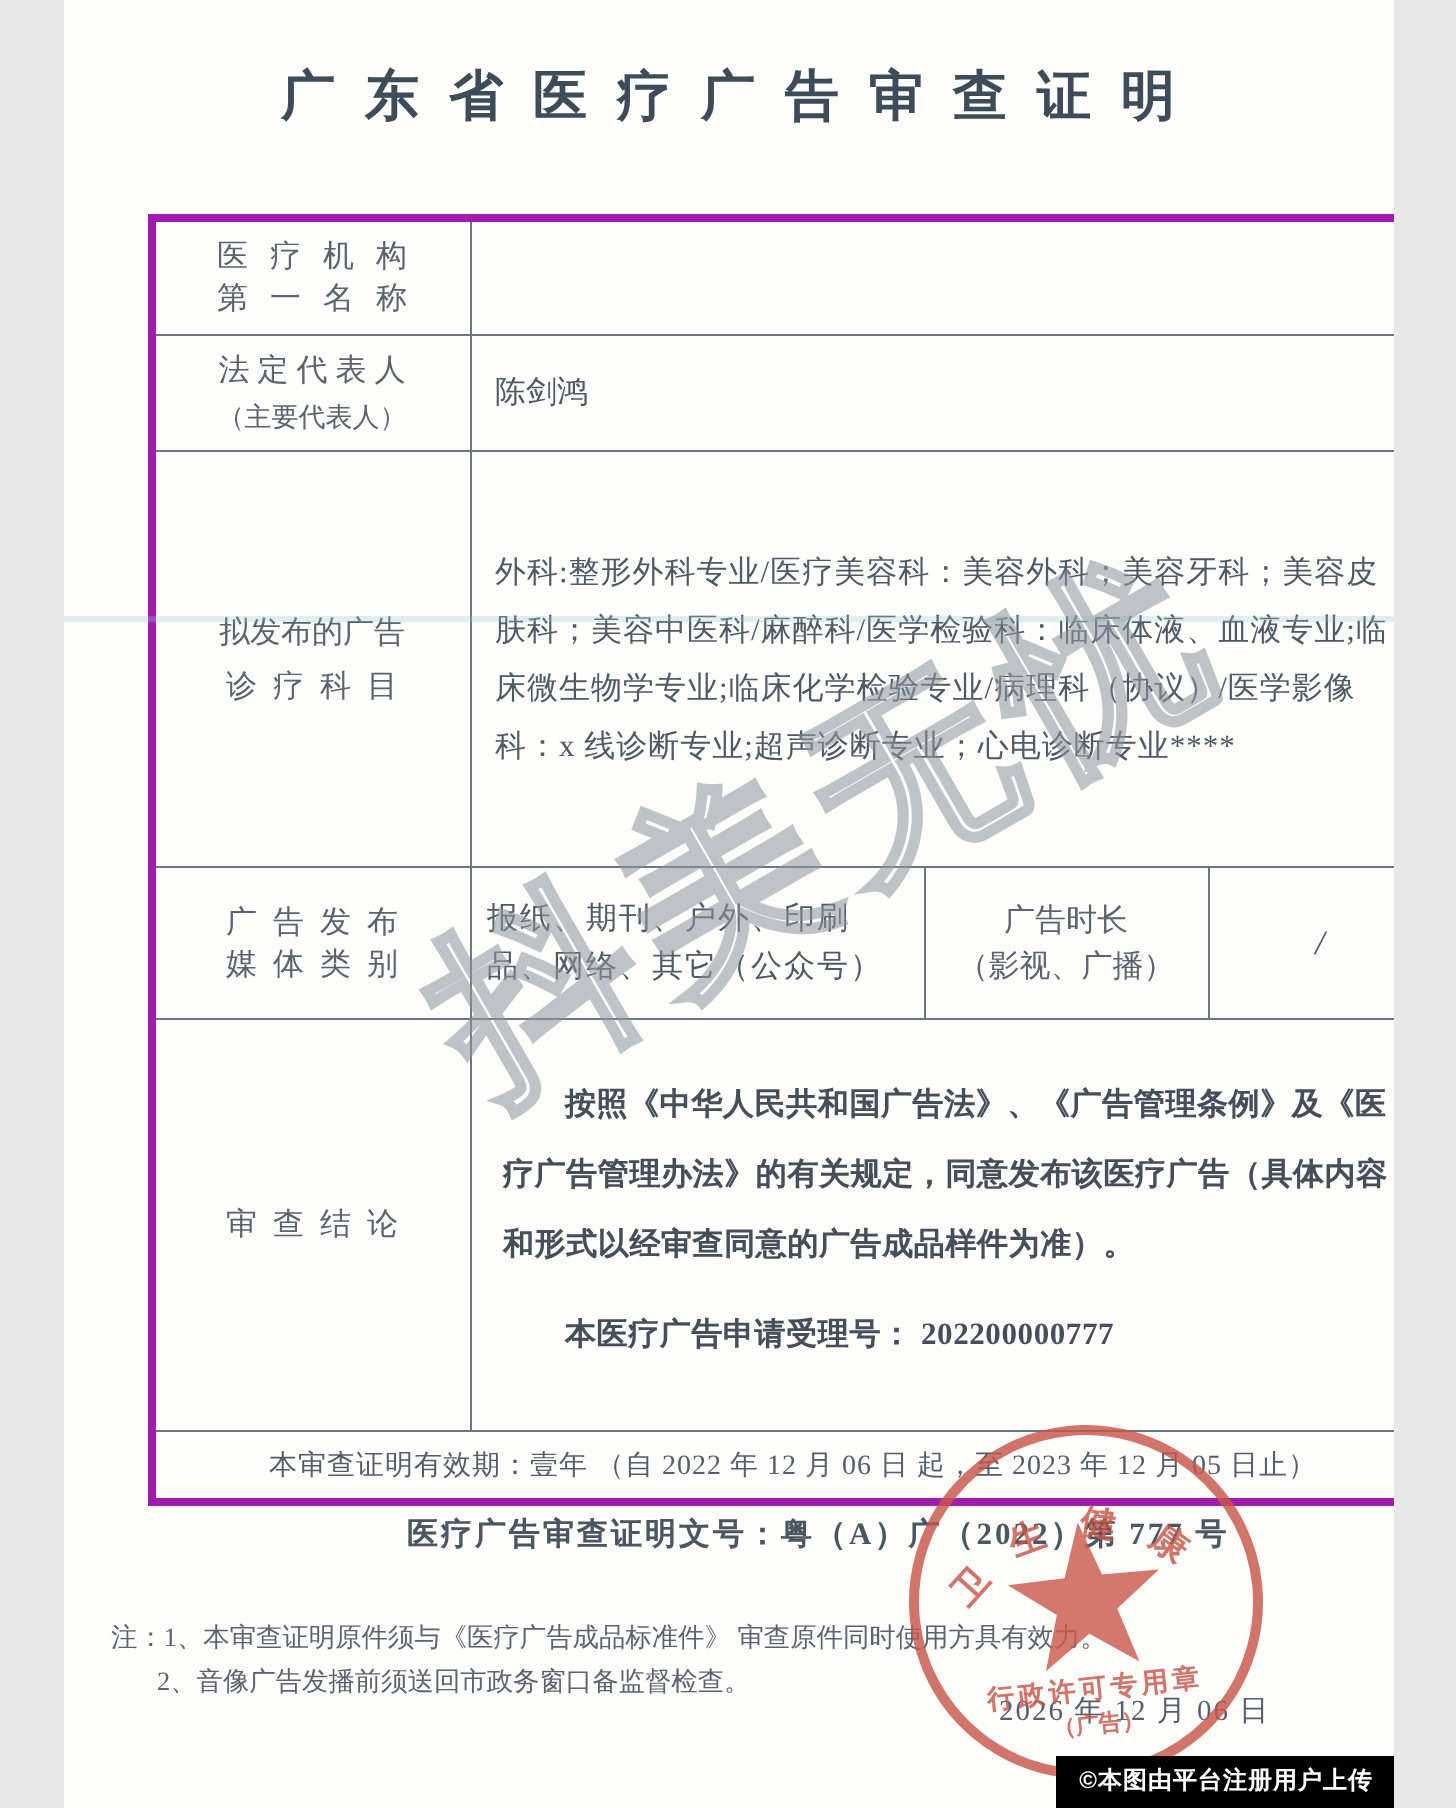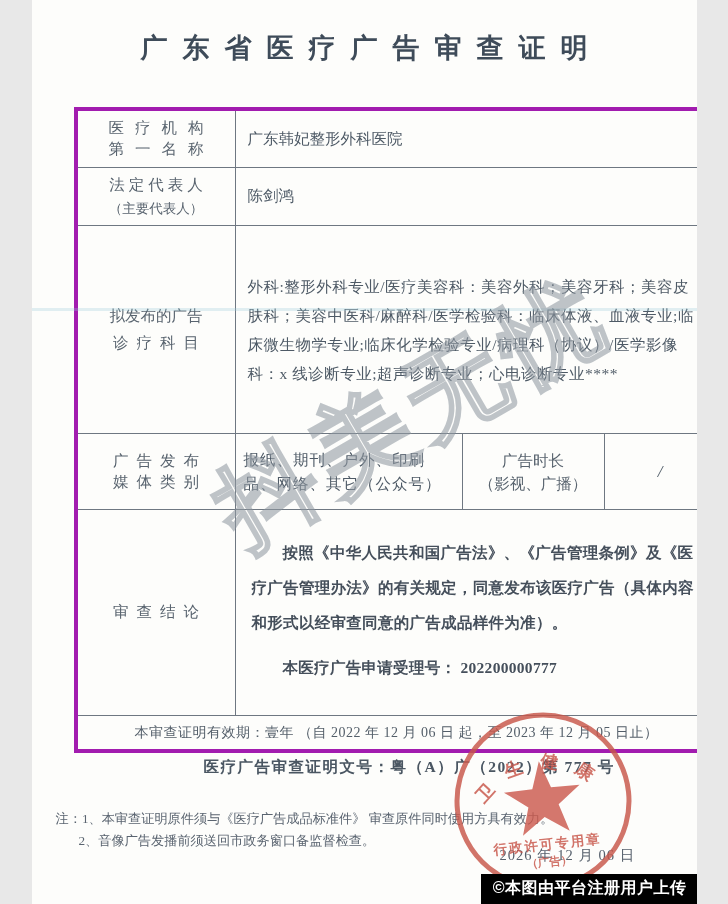--- a/index.html
+++ b/index.html
@@ -82,40 +82,39 @@
     text-stroke:2.5px rgba(138,148,157,0.55);
   }
 
   
   .seal { position:absolute; left:416px; top:706px; z-index:6; opacity:0.82; pointer-events:none; }
 
   
   .upload-badge {
     position:absolute; right:0; bottom:0; z-index:10;
     background:#000; color:#fff; font-family:"Liberation Sans",sans-serif;
-    font-size:16px; font-weight:bold; padding:4px 10px 5px 12px; letter-spacing:0.5px;
+    font-size:12px; font-weight:bold; padding:4px 10px 5px 12px; letter-spacing:0.5px;
   }
 </style>
 </head>
 <body>
 
 <div class="page">
 
   <div class="doc-title">广东省医疗广告审查证明</div>
 
   <div class="scan-line"></div>
 
   <div class="cert-table">
 
     <div class="t-row row-org">
       <div class="cell cell-label">
         <span class="ls-big">医疗机构</span>
         <span class="ls-big">第一名称</span>
       </div>
-      <div class="cell cell-value">广东韩妃整形外科医院</div>
     </div>
 
     <div class="t-row row-rep">
       <div class="cell cell-label">
         <span class="ls-sm">法定代表人</span>
         <span class="sub-label">（主要代表人）</span>
       </div>
       <div class="cell cell-value">陈剑鸿</div>
     </div>
 

